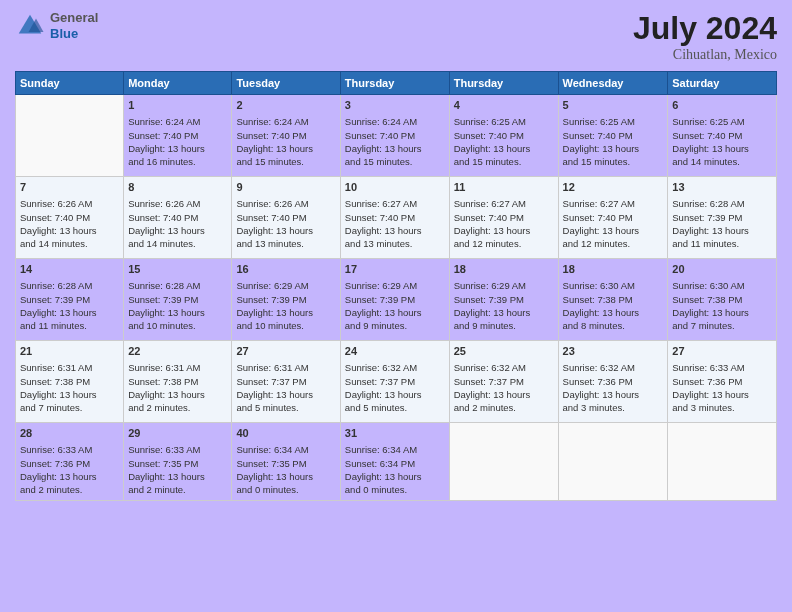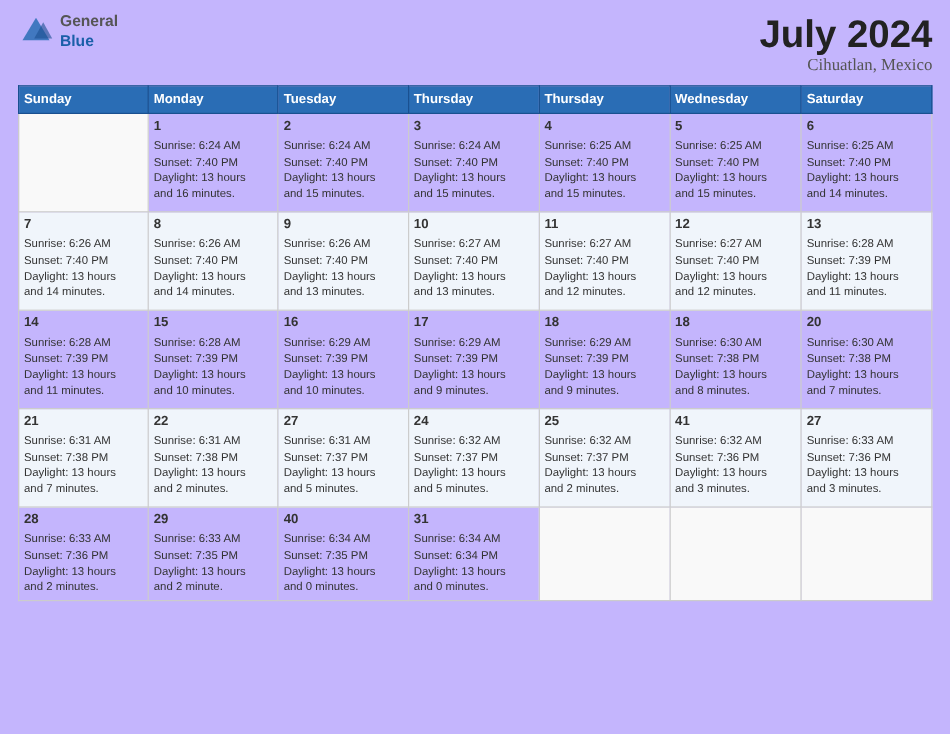--- a/index.html
+++ b/index.html
@@ -300,21 +300,21 @@
             <div>and 5 minutes.</div>
           </td>
           <td>
             <span class="day-num">25</span>
             <div>Sunrise: 6:32 AM</div>
             <div>Sunset: 7:37 PM</div>
             <div>Daylight: 13 hours</div>
             <div>and 2 minutes.</div>
           </td>
           <td>
-            <span class="day-num">41</span>
+            <span class="day-num">23</span>
             <div>Sunrise: 6:32 AM</div>
             <div>Sunset: 7:36 PM</div>
             <div>Daylight: 13 hours</div>
             <div>and 3 minutes.</div>
           </td>
           <td>
             <span class="day-num">27</span>
             <div>Sunrise: 6:33 AM</div>
             <div>Sunset: 7:36 PM</div>
             <div>Daylight: 13 hours</div>

